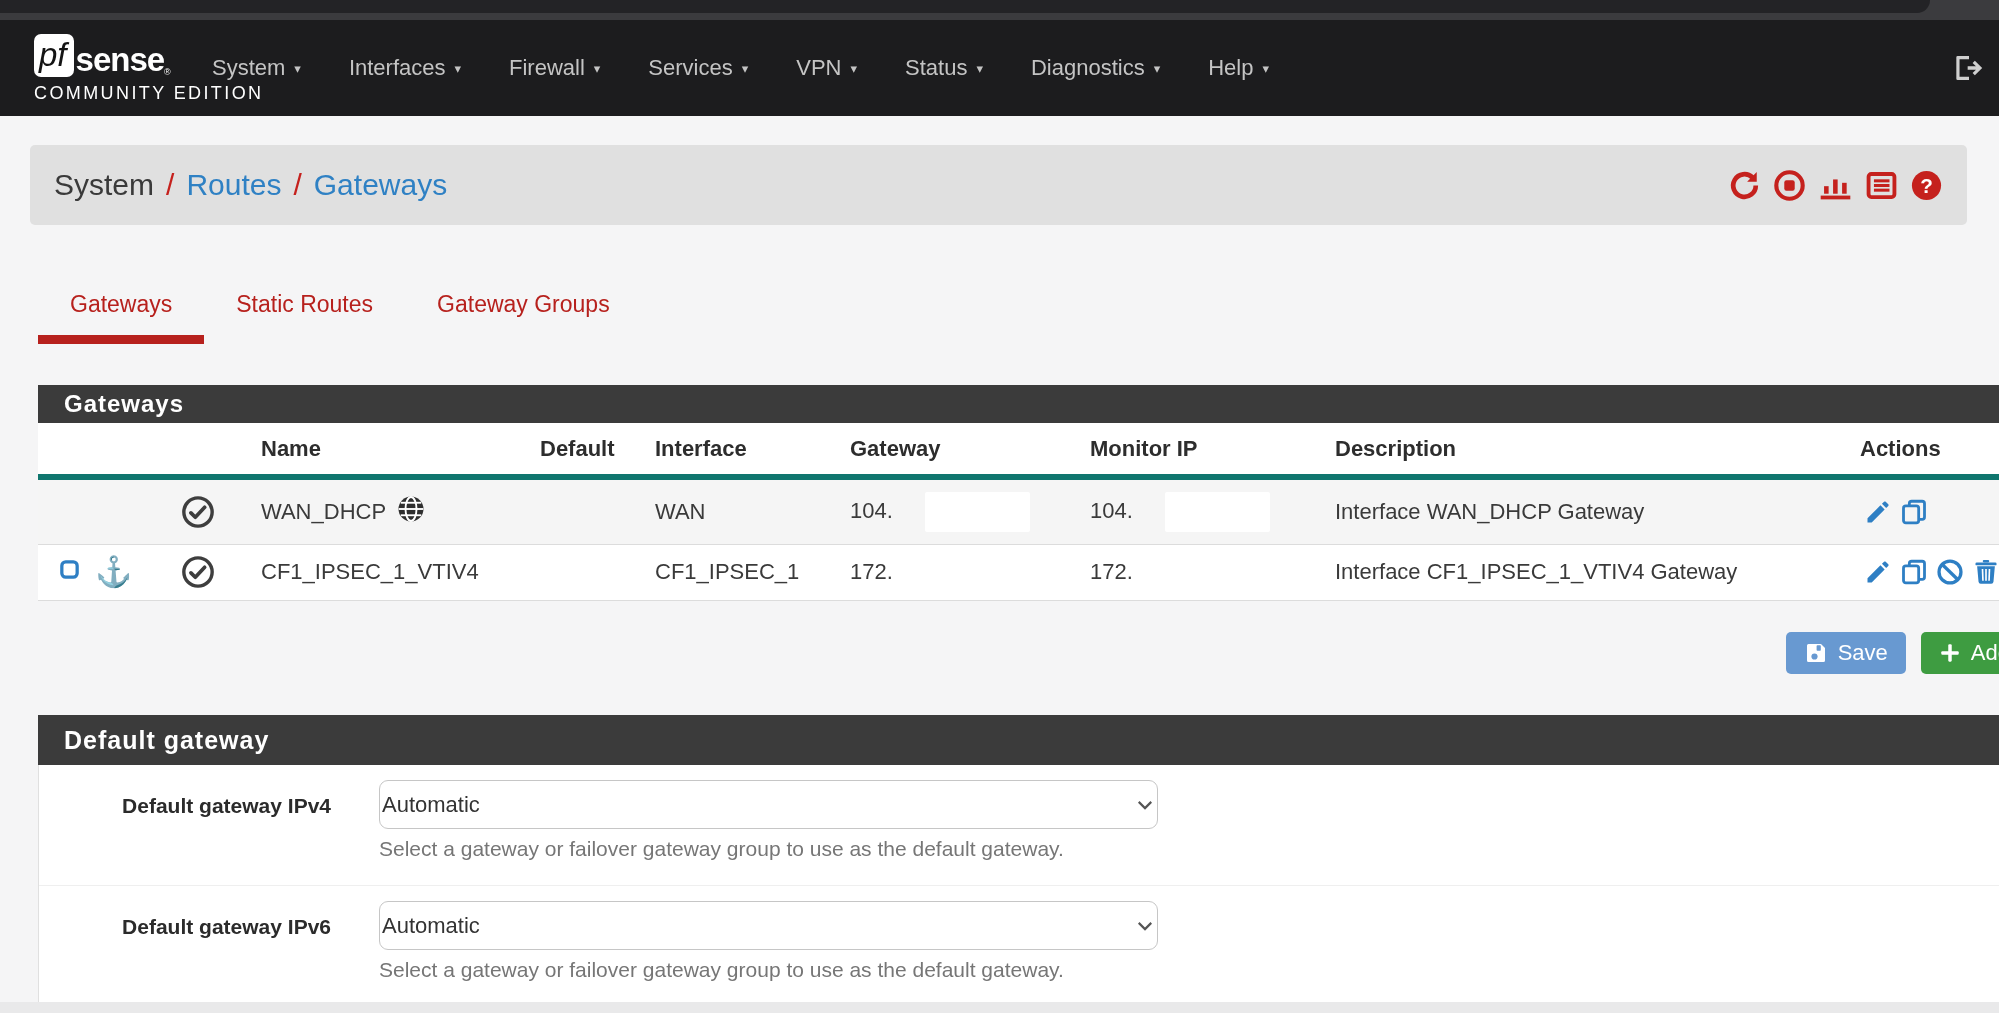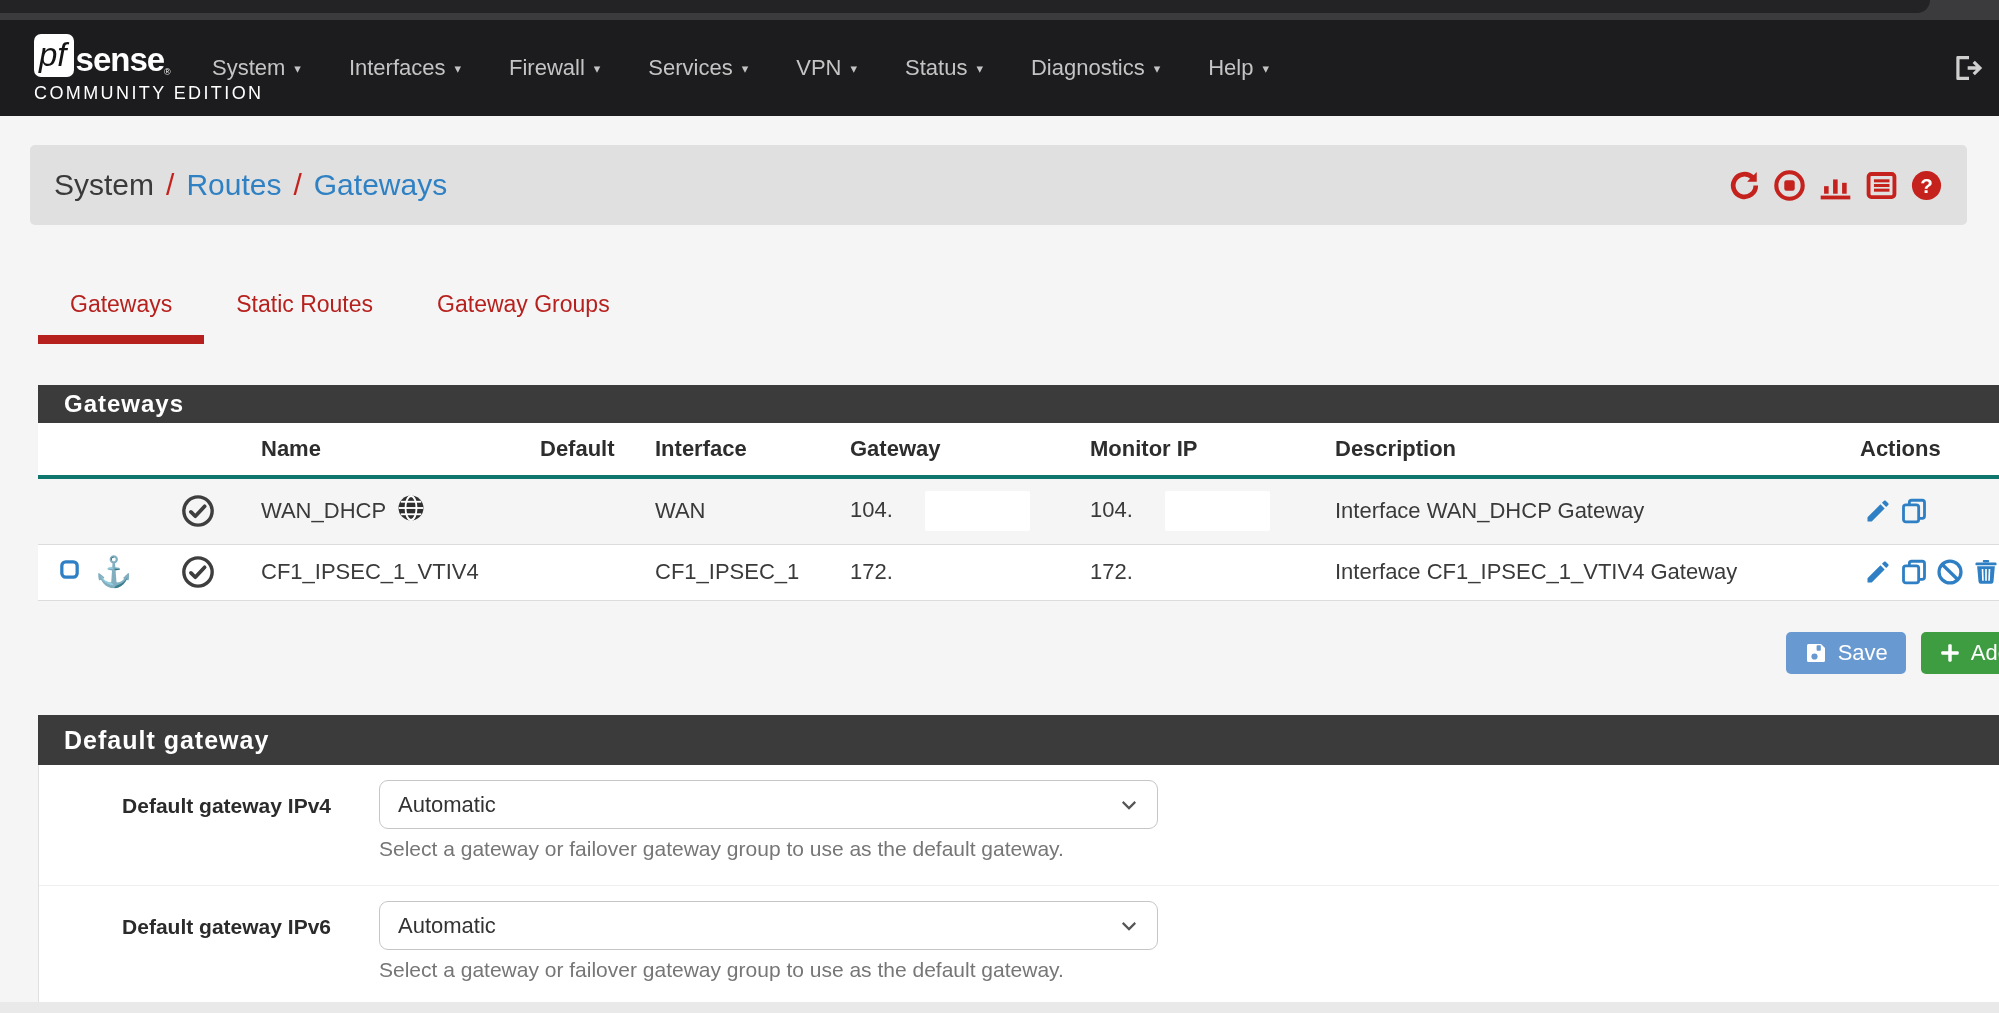--- a/index.html
+++ b/index.html
@@ -44,21 +44,21 @@
   .panel{position:absolute;left:38px;width:1990px;}
   .panel-head{background:#3b3b3b;color:#fff;display:flex;align-items:center;padding-left:26px;
     font-weight:bold;letter-spacing:1px;}
   .gw-panel{top:385px;}
   .gw-panel .panel-head{height:38px;font-size:24px;}
   .dg-panel{top:715px;}
   .dg-panel .panel-head{height:50px;font-size:25px;}
 
   
   table.gw{width:100%;border-collapse:collapse;background:#fff;table-layout:fixed;}
-  table.gw th{font-size:22px;font-weight:bold;color:#2d2d2d;text-align:left;height:54px;border-bottom:4px solid #0f766e;padding:0 0 0 42px;box-sizing:border-box;}
+  table.gw th{font-size:22px;font-weight:bold;color:#2d2d2d;text-align:left;height:54px;border-bottom:6px solid #0f766e;padding:0 0 0 42px;box-sizing:border-box;}
   table.gw th.no-pad{padding:0;}
   table.gw th.name-col{padding-left:36px;}
   table.gw td{font-size:22px;color:#3a3a3a;padding:0 0 0 42px;vertical-align:middle;box-sizing:border-box;}
   table.gw td.no-pad{padding:0;}
   table.gw td.name-col{padding-left:36px;}
   table.gw tr.r1 td{height:67px;background:#f5f5f5;}
   table.gw tr.r2 td{height:56px;background:#fff;border-top:1px solid #dcdcdc;border-bottom:1px solid #dcdcdc;}
   .row-left-icons{display:flex;align-items:center;gap:14px;padding-left:20px;}
   .status-cell{display:flex;align-items:center;padding-left:18px;}
   .name-wrap{display:flex;align-items:center;gap:10px;}
@@ -73,21 +73,21 @@
   .btn-save{background:#6899d1;}
   .btn-add{background:#3e9c41;}
 
   
   .dg-body{background:#fff;border:1px solid #e0e0e0;border-top:none;box-sizing:border-box;}
   .form-row{display:flex;padding:15px 0 24px 0;}
   .form-row.first{border-bottom:1px solid #efefef;}
   .form-label{width:340px;box-sizing:border-box;text-align:right;padding-right:48px;font-weight:bold;font-size:21px;color:#2b2b2b;margin-top:14px;flex:0 0 auto;}
   .form-control{flex:1;}
   .select{width:779px;height:49px;border:1px solid #c6c6c6;border-radius:9px;background:#fff;box-sizing:border-box;
-    display:flex;align-items:center;padding:0 18px;font-size:22px;color:#333;position:relative;cursor:pointer;}
+    display:flex;align-items:center;padding:0 2px;font-size:22px;color:#333;position:relative;cursor:pointer;}
   .select .chev{margin-left:auto;display:flex;}
   .help-text{font-size:21px;color:#767676;margin-top:8px;}
 
   .bottom-strip{position:absolute;left:0;top:1002px;width:100%;height:11px;background:#e9e9ea;}
 </style>
 </head>
 <body>
 
 <div class="chrome">
   <div class="chrome-tab"></div>

